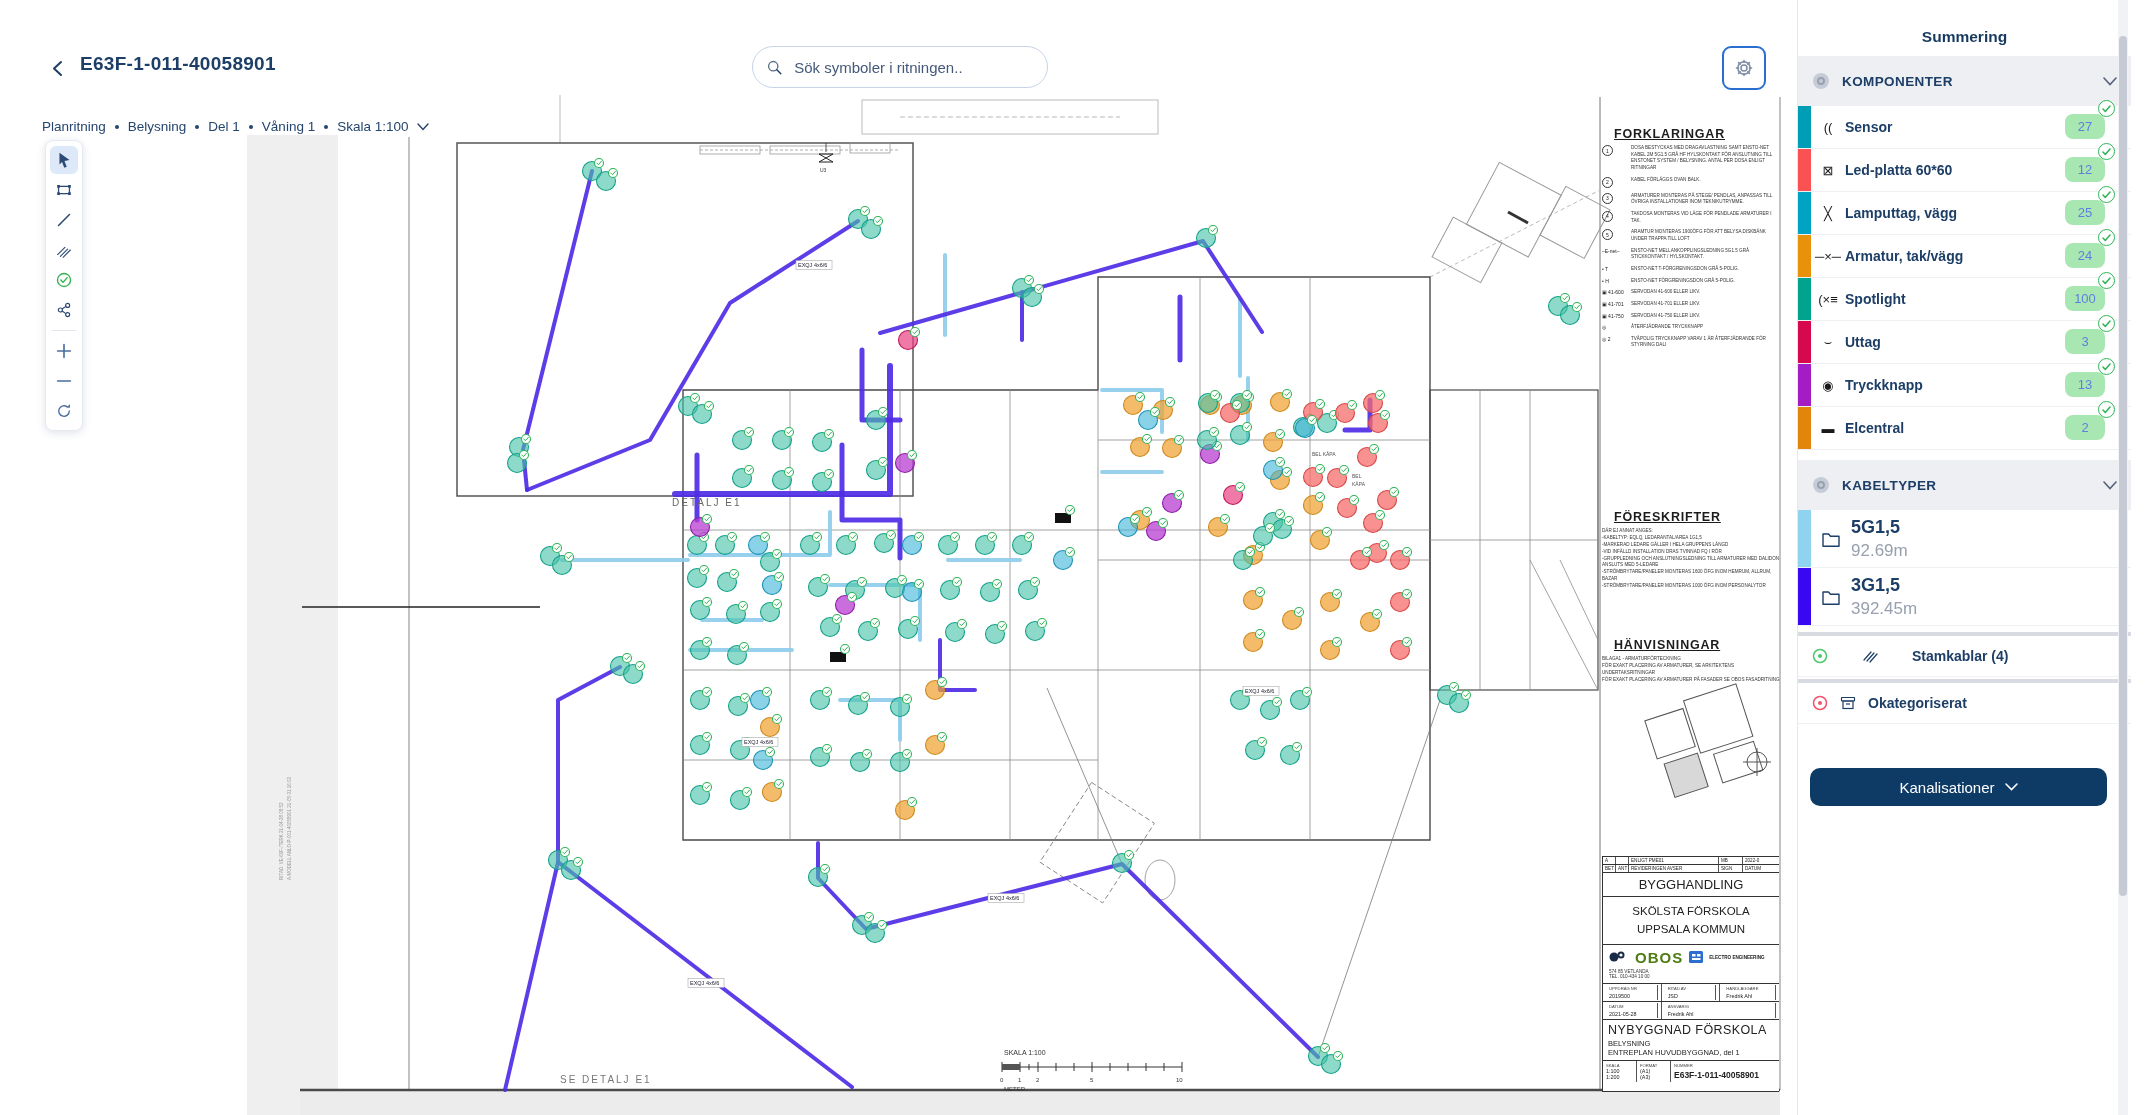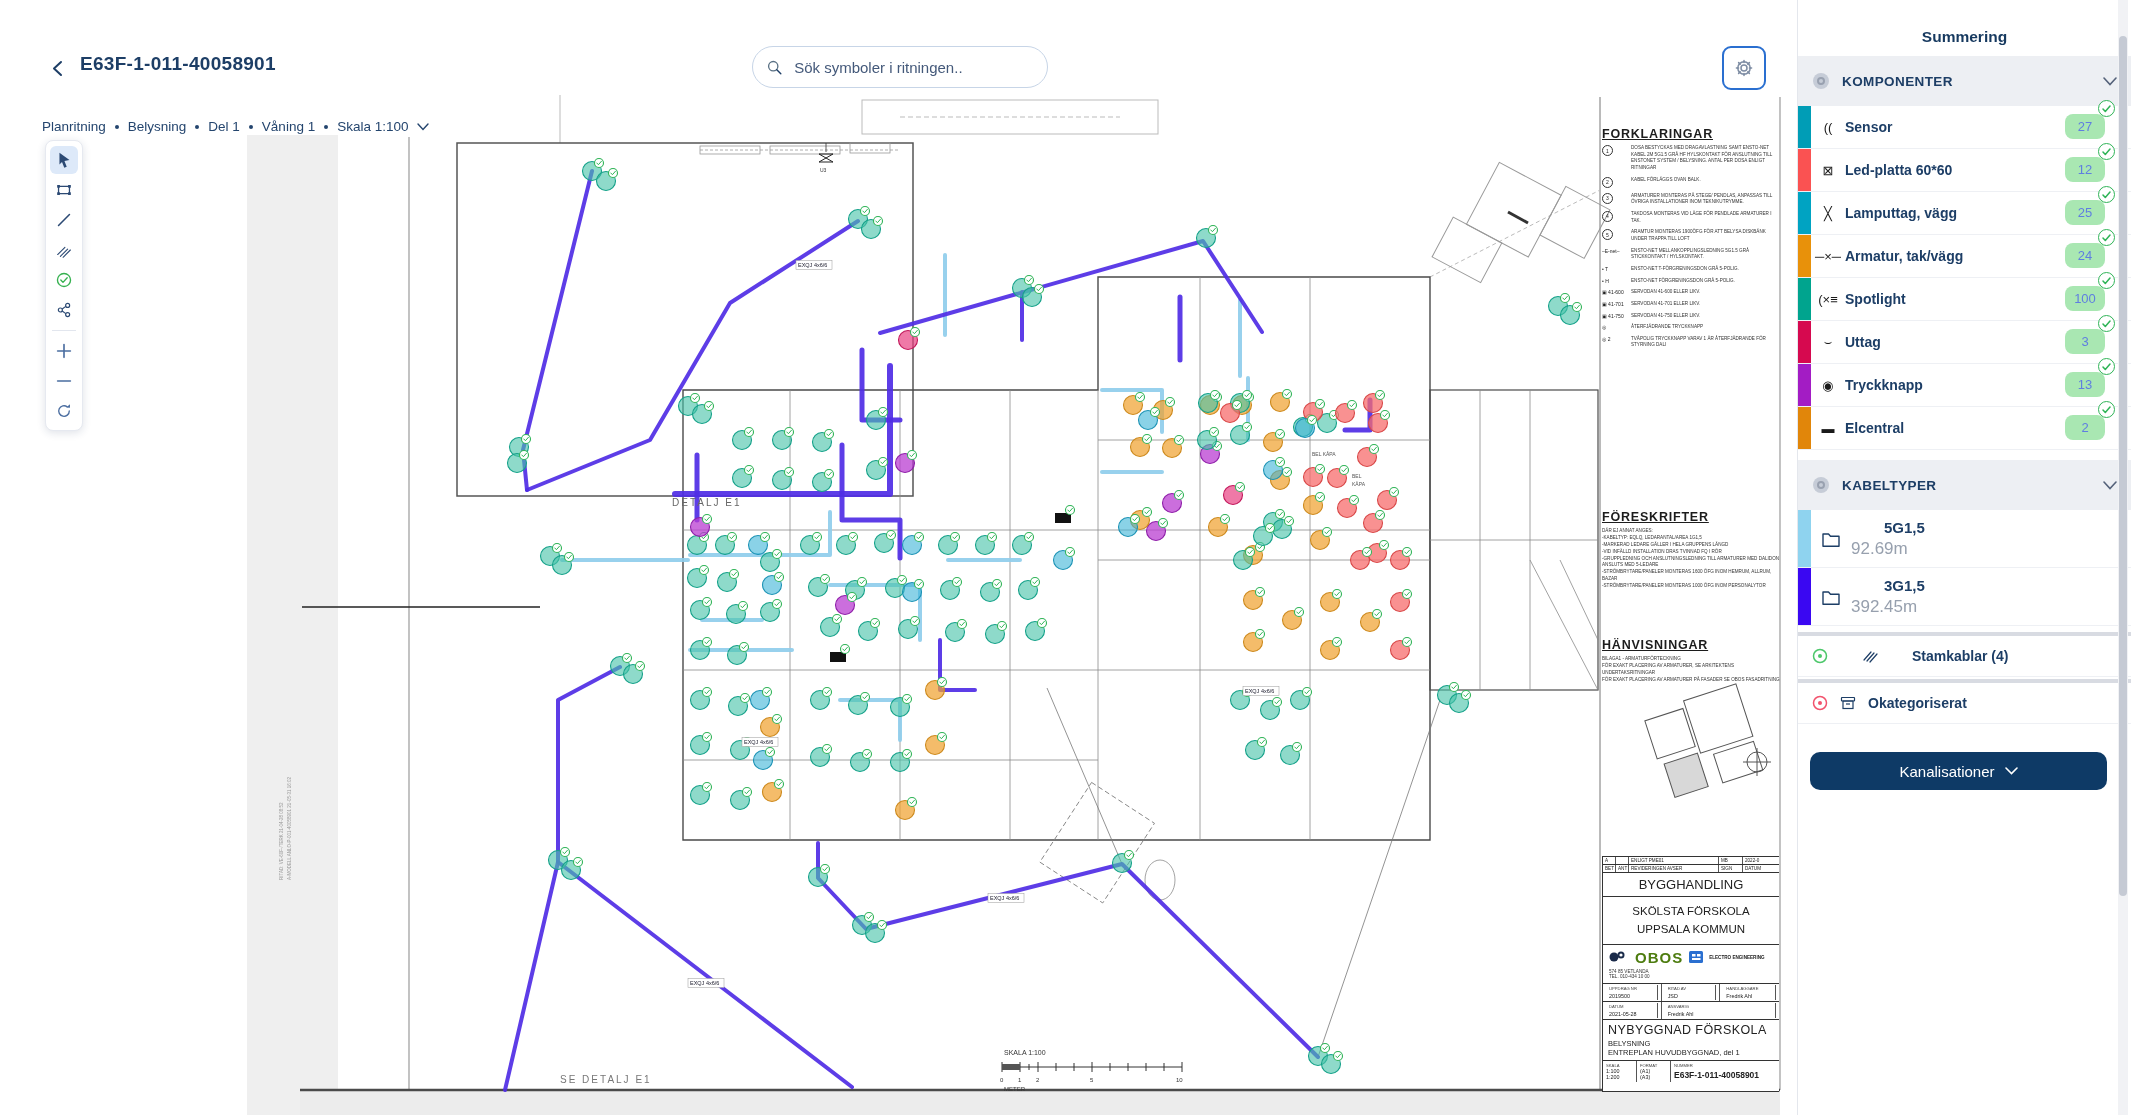--- a/index.html
+++ b/index.html
@@ -16,21 +16,21 @@
   #gear-btn{left:1722px;top:46px;width:44px;height:44px;border:2px solid #2a6fd0;border-radius:9px;background:#fff;display:flex;align-items:center;justify-content:center;cursor:pointer;box-sizing:border-box;}
   
   #toolbar{left:45px;top:140px;width:36px;background:#fff;border:1px solid #e6e9f0;border-radius:8px;box-shadow:0 2px 8px rgba(30,50,90,.14);display:flex;flex-direction:column;align-items:center;padding:4px 0;z-index:5;}
   .tool{width:28px;height:28px;margin:1px 0;border-radius:6px;display:flex;align-items:center;justify-content:center;cursor:pointer;}
   .tool.sel{background:#dde9f9;}
   .tool-div{width:24px;height:1px;background:#e2e6ee;margin:5px 0;}
   
   #canvas{left:0;top:0;width:1795px;height:1115px;z-index:0;}
   
   .leg{left:1602px;width:178px;color:#222;pointer-events:none;z-index:2;}
-  .leg h3{margin:0 0 4px 0;font-size:12.5px;letter-spacing:.8px;text-decoration:underline;color:#1c1c1c;font-weight:700;}
+  .leg h3{margin:0 0 4px 12px;font-size:12.5px;letter-spacing:.8px;text-decoration:underline;color:#1c1c1c;font-weight:700;}
   .note{display:flex;gap:5px;margin-bottom:5px;}
   .note .mk{flex:0 0 24px;font-size:5px;color:#222;}
   .note .mk .circ{display:inline-flex;width:9px;height:9px;border:.7px solid #333;border-radius:50%;font-size:5px;align-items:center;justify-content:center;}
   .note .tx{font-size:4.6px;line-height:1.45;color:#333;}
   .regln{font-size:4.6px;line-height:1.5;color:#333;}
   
   #tblock{left:1602px;top:856px;width:177px;height:236px;border:1px solid #333;border-right:none;box-sizing:border-box;background:#fff;font-size:5px;color:#222;z-index:2;}
   #tblock .row{border-bottom:1px solid #333;box-sizing:border-box;}
   .revgrid{display:grid;grid-template-columns:13px 13px 90px 24px 36px;}
   .revgrid div{border-right:1px solid #555;padding:1px 2px;font-size:4.6px;overflow:hidden;white-space:nowrap;}
@@ -48,25 +48,25 @@
   .sec-hd .lbl{font-size:13.5px;font-weight:700;color:#1d3e66;letter-spacing:.4px;flex:1;}
   .crow{position:relative;height:42px;display:flex;align-items:center;border-bottom:1px solid #eef0f4;cursor:pointer;}
   .cbar{width:13px;height:42px;flex:0 0 13px;}
   .cicon{width:34px;text-align:center;font-size:13px;color:#1a1a1a;flex:0 0 34px;}
   .clabel{font-size:14px;font-weight:700;color:#1d3e66;flex:1;}
   .cbadge{position:absolute;right:26px;top:8px;min-width:40px;height:25px;background:#a9e7b2;border-radius:8px;color:#5f7ee0;font-size:13px;display:flex;align-items:center;justify-content:center;padding:0 6px;box-sizing:border-box;}
   .ccheck{position:absolute;right:16px;top:-6px;width:17px;height:17px;background:#fff;border:1.4px solid #2fb457;border-radius:50%;display:flex;align-items:center;justify-content:center;box-sizing:border-box;}
   .krow{position:relative;height:57px;display:flex;align-items:center;border-bottom:1px solid #eef0f4;cursor:pointer;}
   .kbar{width:13px;height:57px;flex:0 0 13px;}
   .kicon{width:40px;flex:0 0 40px;display:flex;justify-content:center;}
-  .ktxt .l1{font-size:15px;font-weight:700;color:#1d3e66;margin-left:33px;}
+  .ktxt .l1{font-size:18px;font-weight:700;color:#1d3e66;}
   .ktxt .l2{font-size:17px;color:#97a0ae;margin-top:3px;}
   .xrow{height:40px;display:flex;align-items:center;gap:12px;padding:0 14px;border-top:4px solid #d8dbe2;border-bottom:1px solid #eef0f4;cursor:pointer;}
   .xrow .lbl{font-size:14px;font-weight:700;color:#1d3e66;}
-  #kanal-btn{margin:28px 12px 0 12px;width:297px;height:38px;background:#0e3a66;border:none;border-radius:10px;color:#fff;font-size:15px;font-family:"Liberation Sans",sans-serif;display:flex;align-items:center;justify-content:center;gap:10px;cursor:pointer;}
+  #kanal-btn{margin:44px 12px 0 12px;width:297px;height:38px;background:#0e3a66;border:none;border-radius:10px;color:#fff;font-size:15px;font-family:"Liberation Sans",sans-serif;display:flex;align-items:center;justify-content:center;gap:10px;cursor:pointer;}
   #scrollbar{left:2118px;top:0;width:10px;height:1115px;background:#f1f2f5;z-index:6;}
   #scroll-thumb{position:absolute;left:1px;top:36px;width:8px;height:860px;background:#c5cad4;border-radius:4px;}
   svg text{font-family:"Liberation Sans",sans-serif;}
 </style>
 </head>
 <body>
 
 <svg id="canvas" class="abs" width="1795" height="1115" viewBox="0 0 1795 1115">
 
   <rect x="247" y="135" width="91" height="980" fill="#efefef"></rect>

